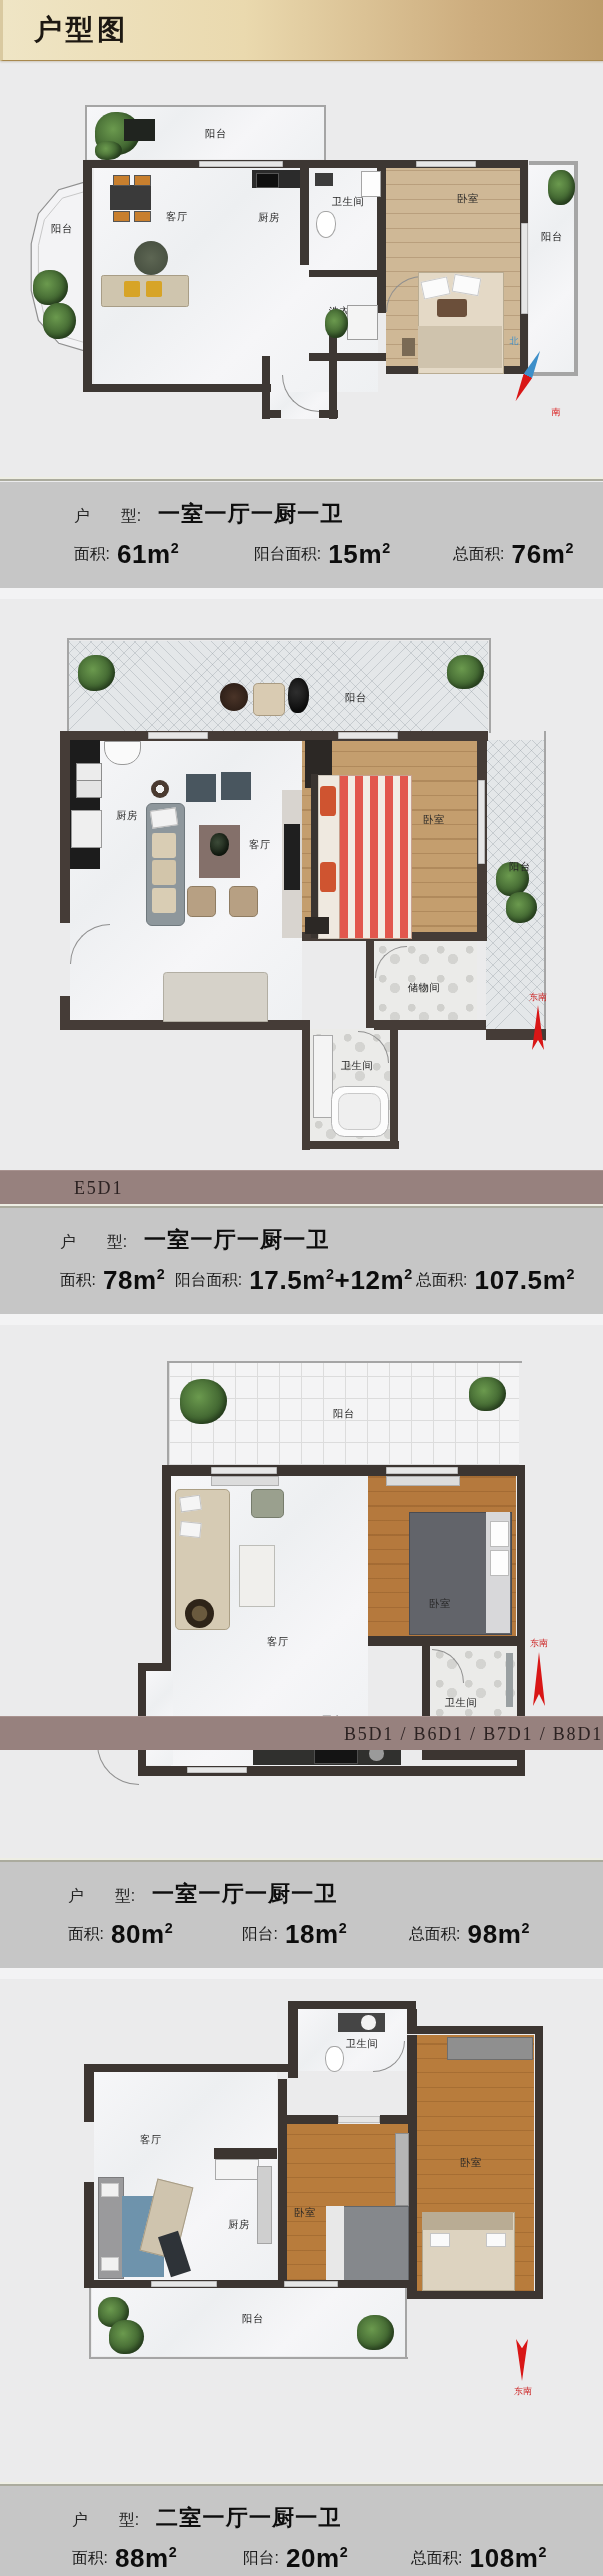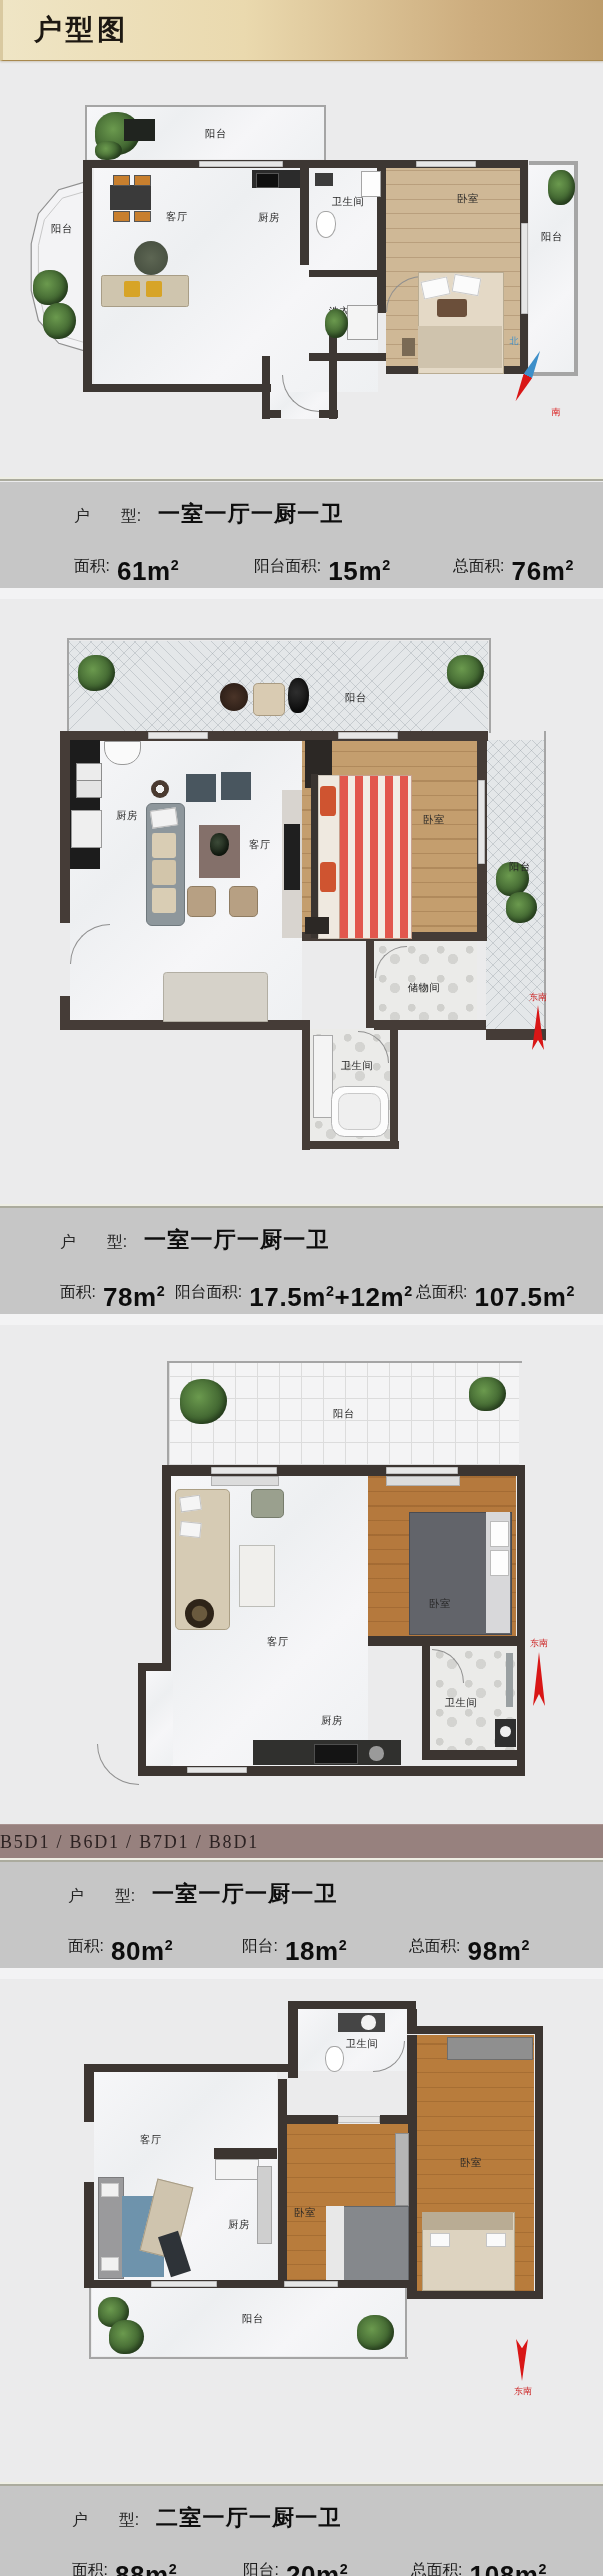--- a/index.html
+++ b/index.html
@@ -14,21 +14,21 @@
   
   .bar{position:absolute;left:0;width:603px;height:34px;background:#97817e;border-top:0.6px solid #a8928f;
        font-family:"Liberation Serif","DejaVu Serif",serif;font-size:18px;color:#2c2222;letter-spacing:1.8px;
        line-height:34px;padding-left:74px;box-sizing:border-box;}
   .sep{position:absolute;left:0;width:603px;height:4.2px;background:linear-gradient(180deg,#eeeee4 0 45%,#abab9e 55% 100%);}
   .panel{position:absolute;left:0;width:603px;height:106px;background:#c6c6c6;color:#161616;}
   .trow{position:absolute;left:74px;top:17px;display:flex;align-items:baseline;gap:17px;white-space:pre;}
   .tlabel{font-size:15.7px;color:#222;}
   .tvalue{font-size:22px;font-weight:bold;letter-spacing:1.2px;color:#0e0e0e;}
   .mrow{position:absolute;left:74px;top:57px;right:18px;display:flex;align-items:baseline;}
-  .metric{display:flex;align-items:flex-start;gap:7.2px;margin-top:17px;}
+  .metric{display:flex;align-items:center;gap:7.2px;}
   .mlabel{font-size:15.7px;color:#1c1c1c;}
   .mvalue{font-size:26px;font-weight:bold;color:#0d0d0d;letter-spacing:0.6px;}
   .mvalue sup{font-size:55%;}
   .strip{position:absolute;left:0;width:603px;height:11px;background:#f3f3f4;}
   
   .w{position:absolute;background:#3d3733;}
   .thin{position:absolute;background:#a5a5a5;}
   .win{position:absolute;background:#e6e6e6;box-shadow:inset 0 0 0 0.6px #9b9b9b;}
   .marble{background:linear-gradient(135deg,#f7f7f9 0%,#edeff1 35%,#f6f6f8 65%,#eef0f2 100%);}
   .tile{background-color:#e4e7e9;background-image:
@@ -250,20 +250,21 @@
     <span class="rl" style="left:424px;top:988px;">储物间</span>
     <span class="rl" style="left:357px;top:1066px;">卫生间</span>
     <div class="fur" style="left:313px;top:1035px;width:18px;height:81px;background:#f4f4f4;border:0.6px solid #a9a9a9;"></div>
     <div class="fur" style="left:331px;top:1086px;width:56px;height:49px;background:#fcfcfc;border:1.2px solid #b3b3b3;border-radius:13.3px;"></div>
     <div class="fur" style="left:338px;top:1093px;width:41px;height:35px;background:#efefef;border:0.6px solid #c9c9c9;border-radius:9.7px;"></div>
 
     <span class="se-label" style="left:538px;top:997px;">东南</span>
     <div class="searrow" style="left:532px;top:1005px;width:12px;height:45px;"></div>
   </div>
 
+  <div class="bar" style="top:1170px;"><span>E5D1</span></div>
   <div class="sep" style="top:1204px;"></div>
   <div class="panel" style="top:1208px;">
     <div class="trow" style="left:60px;">
       <span class="tlabel">户　　型:</span>
       <span class="tvalue">一室一厅一厨一卫</span>
     </div>
     <div class="mrow" style="left:60px;">
       <span class="metric" style="width:115px;">
         <span class="mlabel">面积:</span>
         <span class="mvalue">78m<sup>2</sup></span>
@@ -333,21 +334,21 @@
 
     <span class="rl" style="left:461px;top:1703px;">卫生间</span>
     <div class="fur" style="left:506px;top:1653px;width:7.2px;height:54px;background:#9aa0a2;"></div>
     <div class="fur" style="left:495px;top:1719px;width:20.5px;height:28px;background:#2f2f2f;"></div>
     <div class="fur" style="left:500px;top:1726px;width:11px;height:11px;background:#f0f0f0;border-radius:50%;"></div>
 
     <span class="se-label" style="left:539px;top:1643px;">东南</span>
     <div class="searrow" style="left:533px;top:1652px;width:12px;height:54px;"></div>
   </div>
 
-  <div class="bar" style="top:1824px;text-align:left;padding-left:0;"><span>B5D1 / B6D1 / B7D1 / B8D1</span></div>
+  <div class="bar" style="top:1716px;text-align:right;padding-left:0;"><span>B5D1 / B6D1 / B7D1 / B8D1</span></div>
   <div class="sep" style="top:1858px;"></div>
   <div class="panel" style="top:1862px;">
     <div class="trow" style="left:68px;">
       <span class="tlabel">户　　型:</span>
       <span class="tvalue">一室一厅一厨一卫</span>
     </div>
     <div class="mrow" style="left:68px;">
       <span class="metric" style="width:174px;">
         <span class="mlabel">面积:</span>
         <span class="mvalue">80m<sup>2</sup></span>

